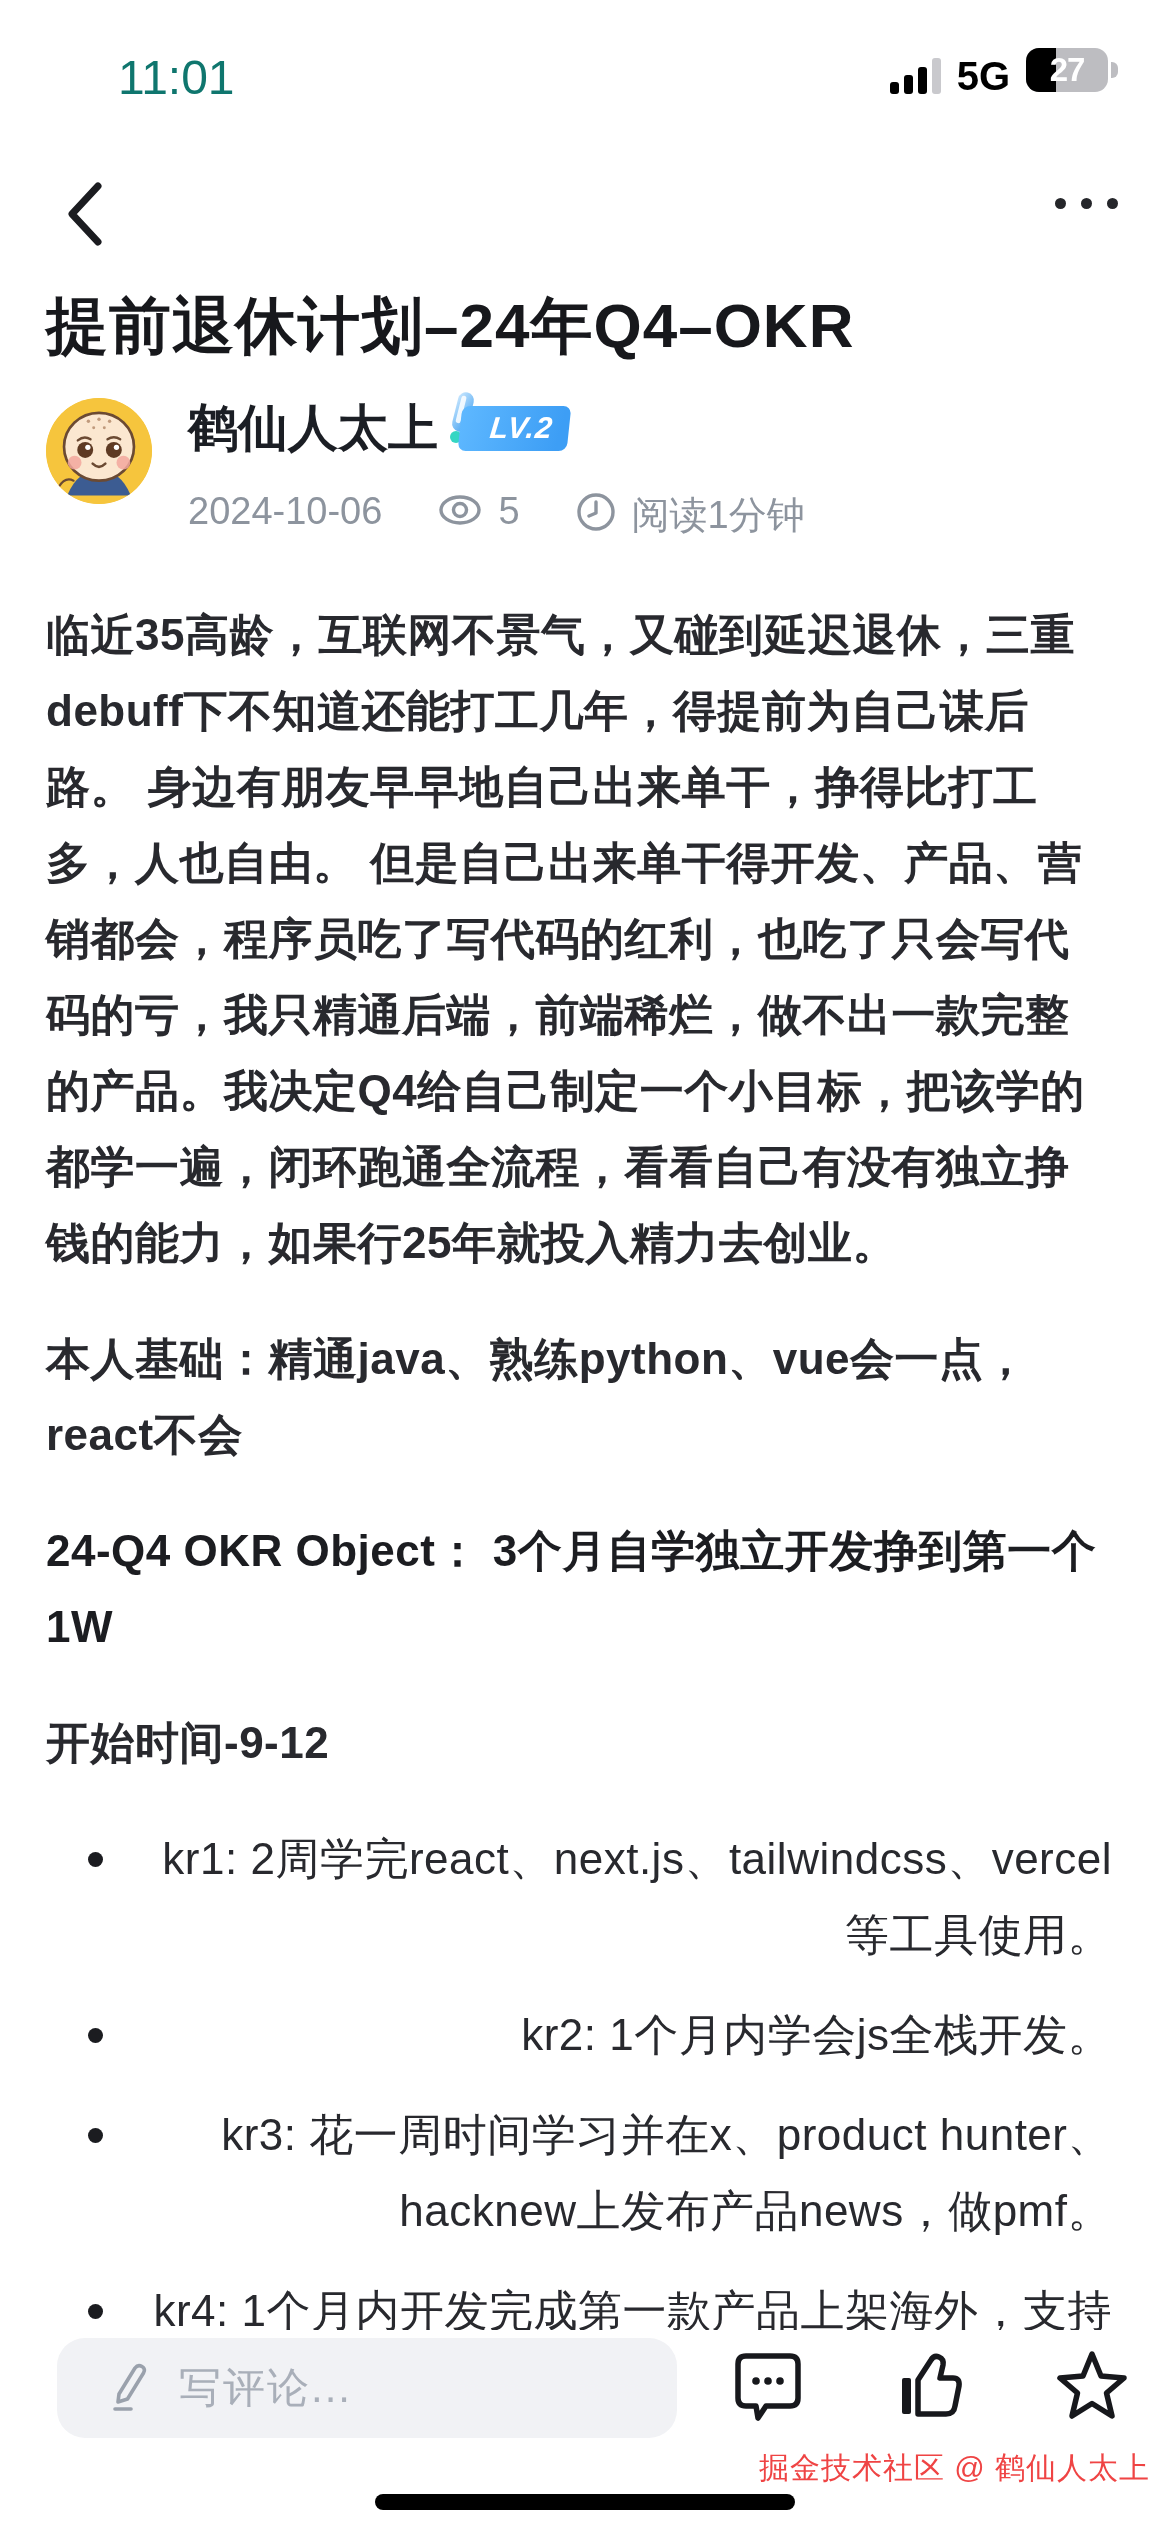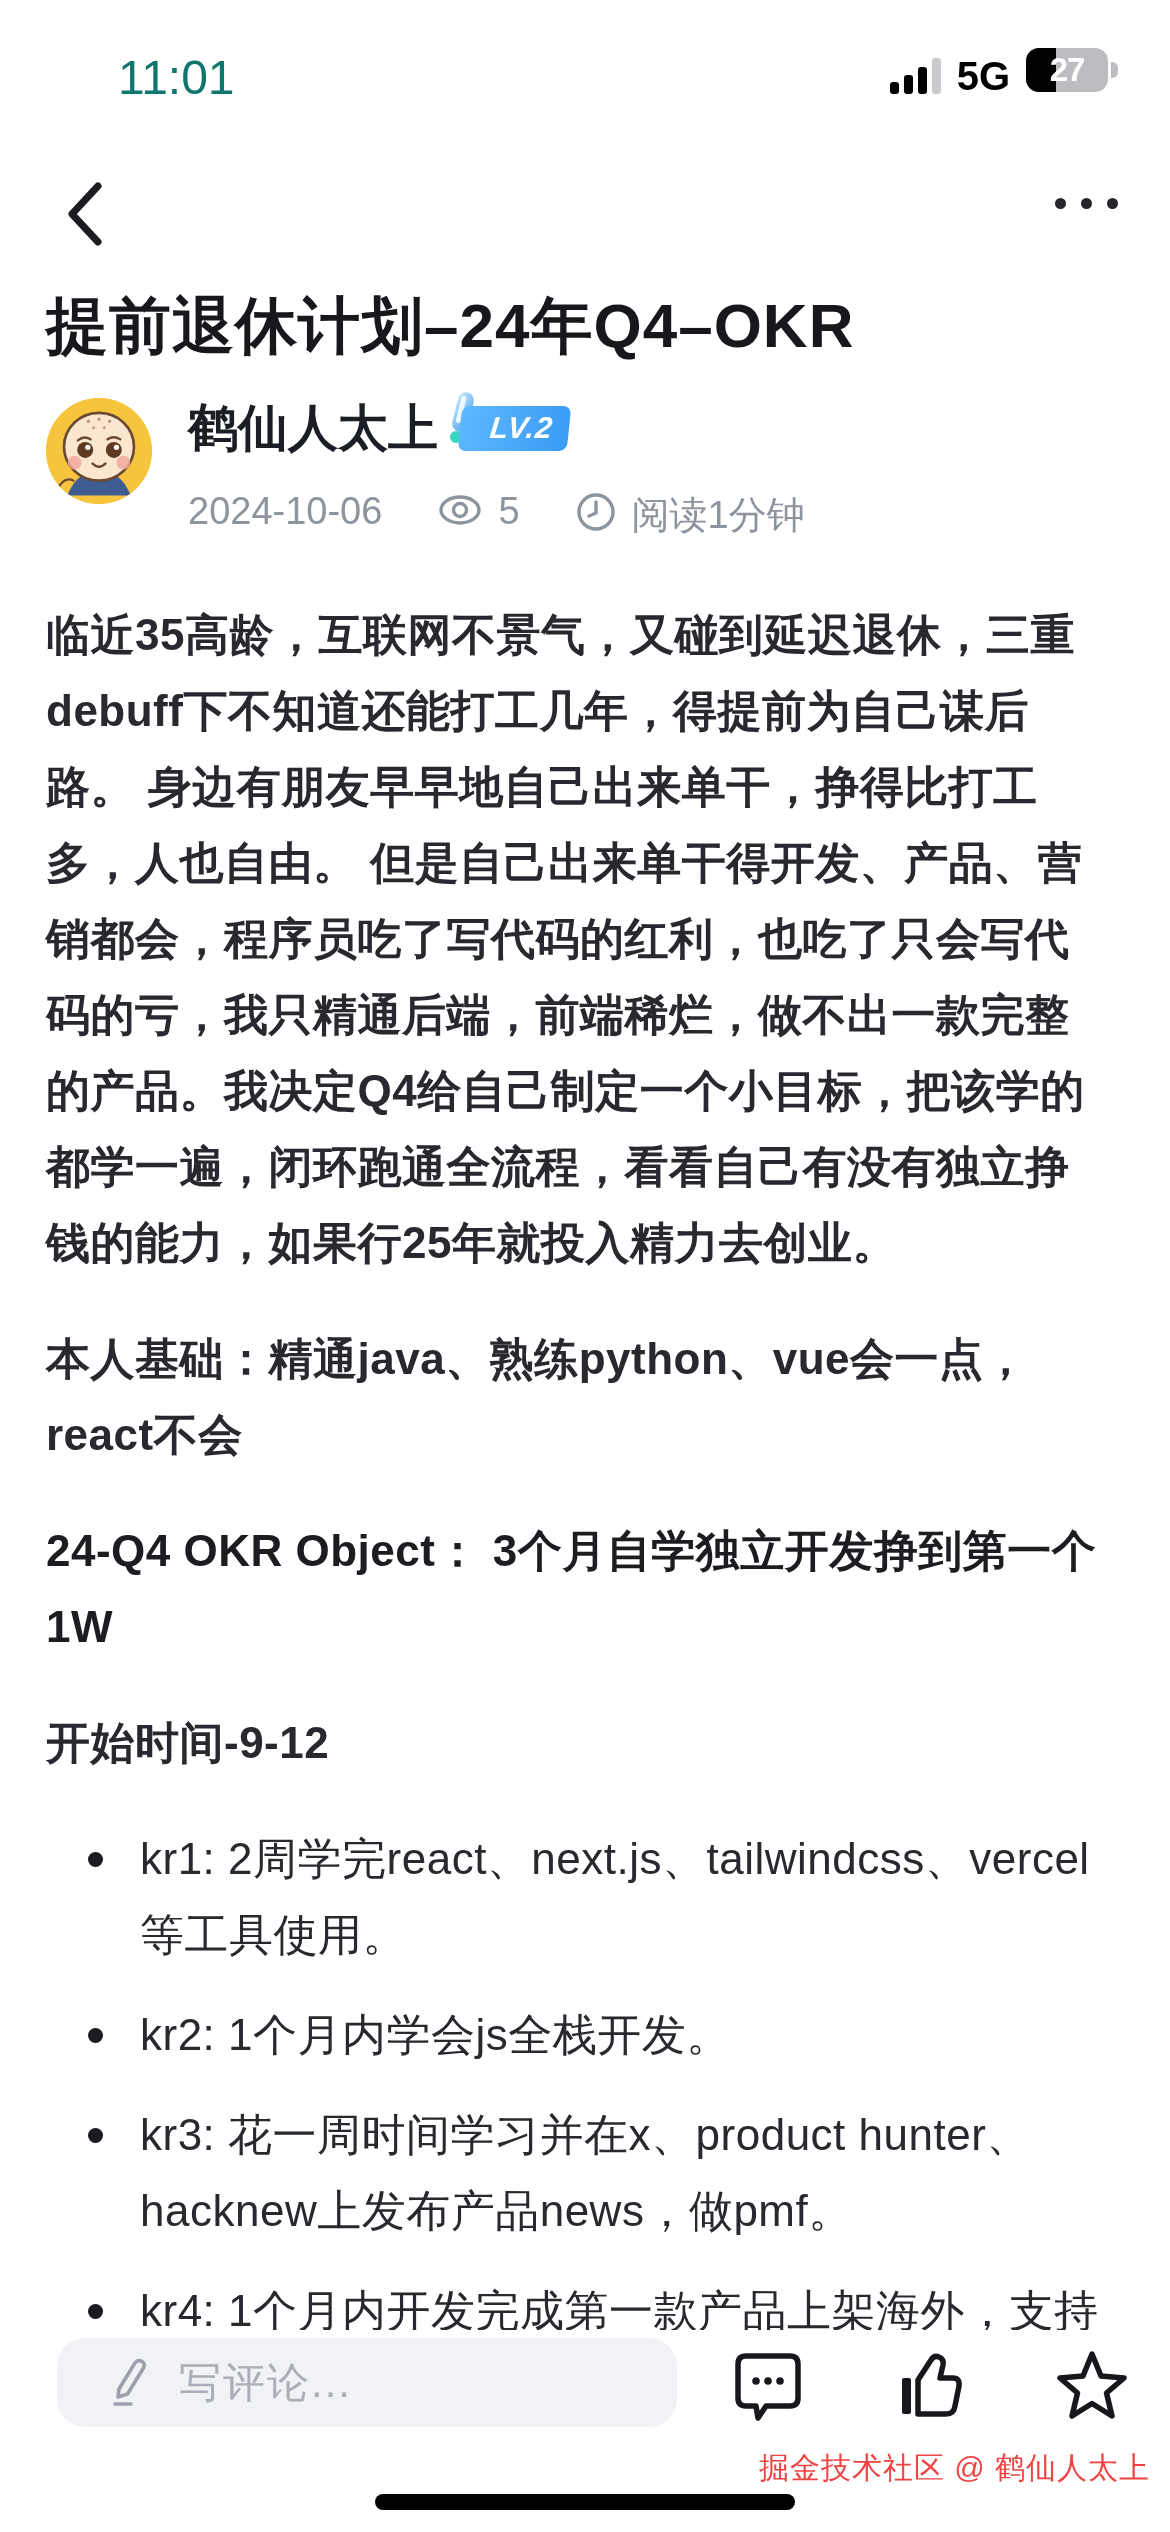--- a/index.html
+++ b/index.html
@@ -85,32 +85,33 @@
   }
   .body-p.first{margin-top:56px;}
   .body-p.bold{font-weight:700;color:#1c1d21;}
   ul.kr-list{
     list-style:none;margin:28px 0 0 0;padding:0 16px 0 42px;
   }
   ul.kr-list li{
     position:relative;margin:0 0 24px 0;padding-left:52px;
     font-size:44px;line-height:76px;color:#28292e;white-space:pre-line;
     letter-spacing:0.5px;
+    text-align:right;
   }
   ul.kr-list li::before{
     content:"";position:absolute;left:0;top:31px;width:15px;height:15px;
     border-radius:50%;background:#1b1c20;
   }
 
   
   .bottom-bar{
     position:absolute;left:0;right:0;top:2330px;bottom:0;background:#ffffff;
   }
   .comment-pill{
-    position:absolute;left:57px;top:8px;width:620px;height:89px;
+    position:absolute;left:57px;top:8px;width:620px;height:100px;
     border-radius:28px;background:#f1f2f5;
     display:flex;align-items:center;padding-left:48px;box-sizing:border-box;
   }
   .comment-placeholder{margin-left:28px;font-size:42px;color:#a9afb9;letter-spacing:2px;}
   .bar-actions{
     position:absolute;right:0;top:0;height:116px;width:470px;
     display:flex;align-items:center;justify-content:space-between;
     padding:0 40px 0 30px;box-sizing:border-box;
   }
   .icon-btn{width:76px;height:76px;display:flex;align-items:center;justify-content:center;}

